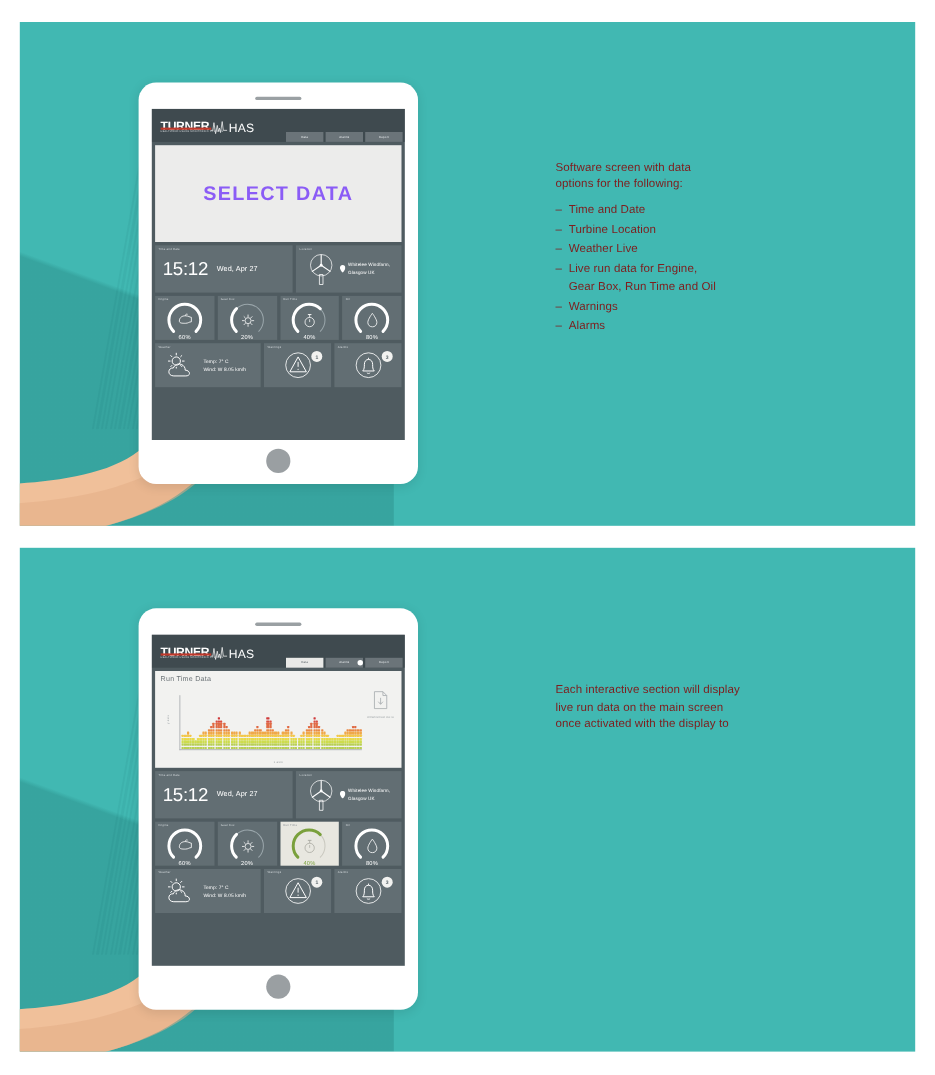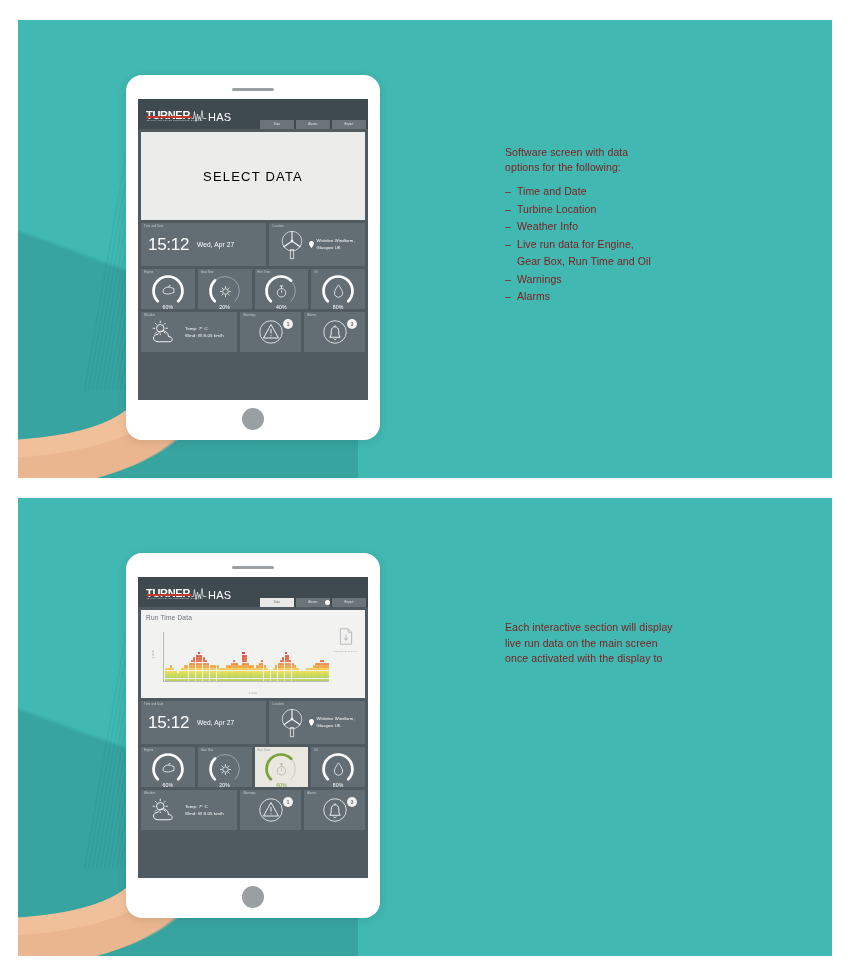--- a/index.html
+++ b/index.html
@@ -45,21 +45,21 @@
   
   .tabbar{position:absolute;right:2px;bottom:0;display:flex;gap:2px;}
   .tab{width:34px;height:9px;background:#6b7479;display:flex;align-items:center;
     justify-content:center;font-size:2.6px;color:#e8ecee;letter-spacing:0.2px;}
   .tab.active{background:#e9e9e7;color:#5a6368;}
   .tab-dot{position:absolute;width:5px;height:5px;border-radius:50%;background:#fff;}
 
   
   .content{position:absolute;left:0;right:0;top:30px;bottom:0;padding:3px;box-sizing:border-box;}
   .select-panel{background:#ececeb;height:88px;display:flex;align-items:center;justify-content:center;}
-  .select-text{color:#000000;font-size:13px;letter-spacing:1.2px;font-weight:400;}
+  .select-text{color:#8b5cf6;font-size:18px;letter-spacing:1.2px;font-weight:700;}
 
   
   .chart-panel{background:#f2f2f0;height:88px;position:relative;padding:4px 5px;box-sizing:border-box;}
   .chart-title{font-size:6.5px;color:#6d7478;font-weight:300;letter-spacing:0.2px;}
   .chart-area{position:absolute;left:22px;top:22px;right:36px;bottom:16px;
     border-left:0.6px solid #b9bcbe;border-bottom:0.6px solid #b9bcbe;}
   .chart-cols{position:absolute;left:1px;right:0;bottom:0;height:100%;display:flex;align-items:flex-end;}
   .col{flex:1;display:flex;flex-direction:column-reverse;align-items:center;gap:0.5px;}
   .dot{width:2.2px;height:2.2px;border-radius:0.4px;}
   .ylab{position:absolute;left:8px;top:50%;transform:translateY(-50%) rotate(-90deg);
@@ -311,21 +311,21 @@
         <li>
             <span class="dash">–</span>
             <span>Time and Date</span>
           </li>
         <li>
             <span class="dash">–</span>
             <span>Turbine Location</span>
           </li>
         <li>
             <span class="dash">–</span>
-            <span>Weather Info</span>
+            <span>Weather Live</span>
           </li>
         <li>
             <span class="dash">–</span>
             <span style="white-space:pre-line;">Live run data for Engine,
 Gear Box, Run Time and Oil</span>
           </li>
         <li>
             <span class="dash">–</span>
             <span>Warnings</span>
           </li>

